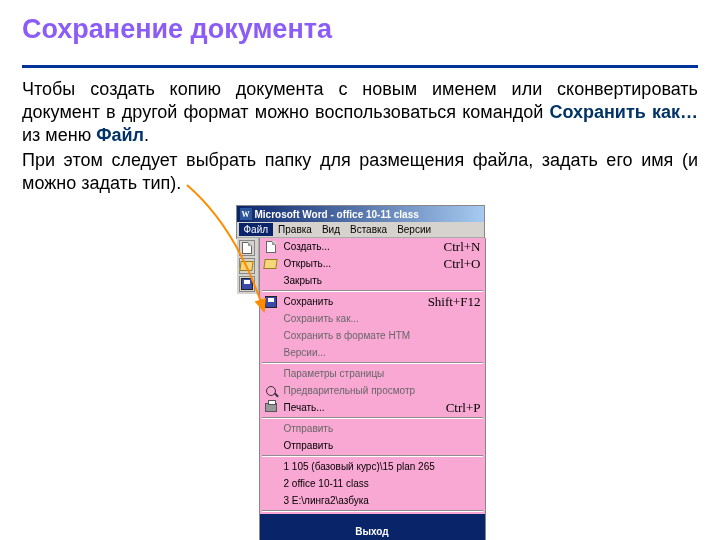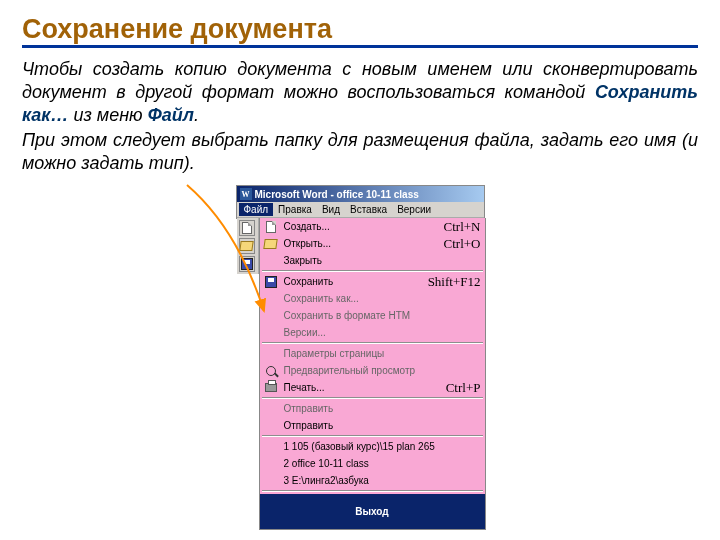--- a/index.html
+++ b/index.html
@@ -1,20 +1,20 @@
 <!DOCTYPE html>
 <html><head>
 <meta charset="utf-8">
 <style>
   * { box-sizing: border-box; margin: 0; padding: 0; }
   body { width: 720px; height: 540px; background: #fff; font-family: Arial, sans-serif; overflow: hidden; }
   .slide { padding: 14px 22px 0 22px; }
-  .title { font-size: 27px; font-weight: bold; color: #a16207; padding-bottom: 0; border-bottom: 3px solid #003399; margin-bottom: 10px; }
+  .title { font-size: 27px; font-weight: bold; color: #8b5cf6; padding-bottom: 20px; border-bottom: 3px solid #003399; margin-bottom: 10px; }
   .body-text { font-size: 18px; line-height: 1.28; color: #000; text-align: justify; }
-  .body-text p { margin-bottom: 2px; font-style: italic; }
+  .body-text p { margin-bottom: 2px; }
   .bold { font-weight: bold; color: #003366; }
   .screenshot-wrap { display: flex; justify-content: center; margin-top: 10px; }
   .ms-window { width: 249px; border: 1px solid #888; font-family: Tahoma, Arial, sans-serif; font-size: 10px; background: #d6d3ce; position: relative; }
   .titlebar { background: linear-gradient(to right, #0a246a, #a6caf0); color: #fff; height: 16px; display: flex; align-items: center; padding: 0 3px; font-size: 10px; font-weight: bold; }
   .titlebar .w-icon { width: 12px; height: 12px; background: #2b579a; color: #fff; display: inline-flex; align-items: center; justify-content: center; font-size: 8px; margin-right: 3px; font-family: serif; }
   .menubar { background: #d6d3ce; height: 16px; display: flex; align-items: center; padding: 0 2px; gap: 0; font-size: 10px; border-bottom: 1px solid #aaa; }
   .menubar .m-item { padding: 1px 5px; }
   .menubar .m-item.active { background: #0a246a; color: #fff; }
   .toolbar-left { position: absolute; left: 0; top: 32px; width: 22px; background: #d6d3ce; border-right: 1px solid #aaa; display: flex; flex-direction: column; gap: 2px; padding: 2px; }
   .tb-btn { width: 16px; height: 16px; border: 1px solid #888; background: #d6d3ce; display: flex; align-items: center; justify-content: center; font-size: 9px; }

